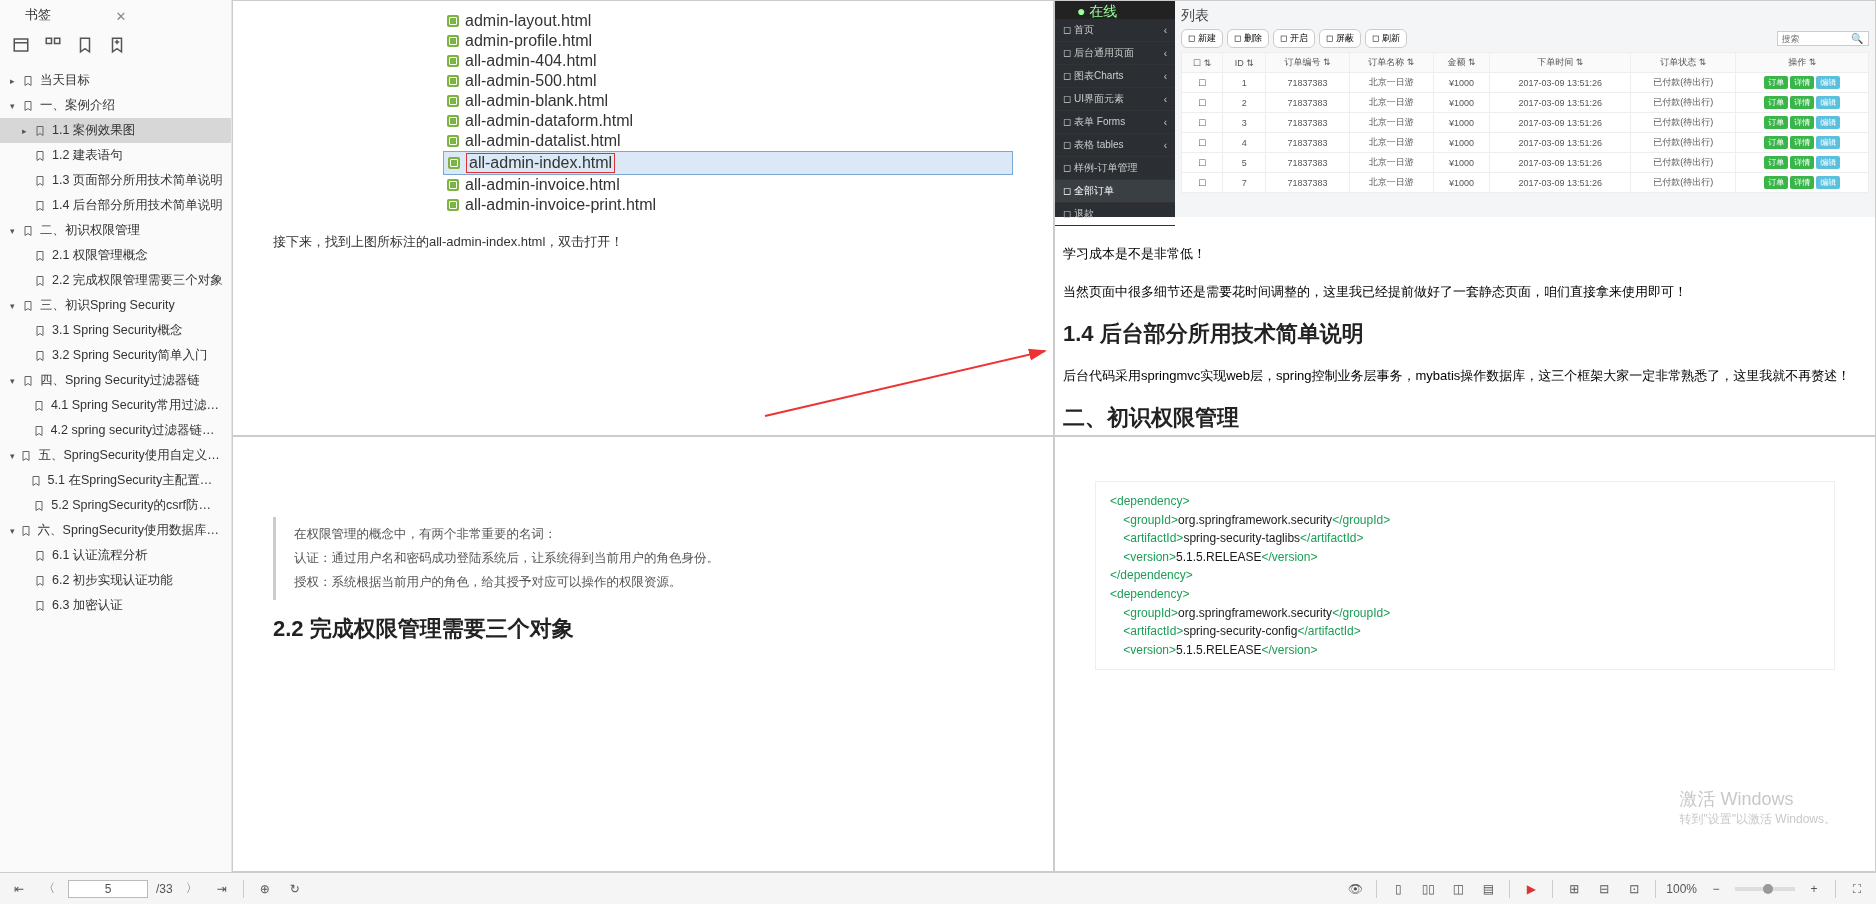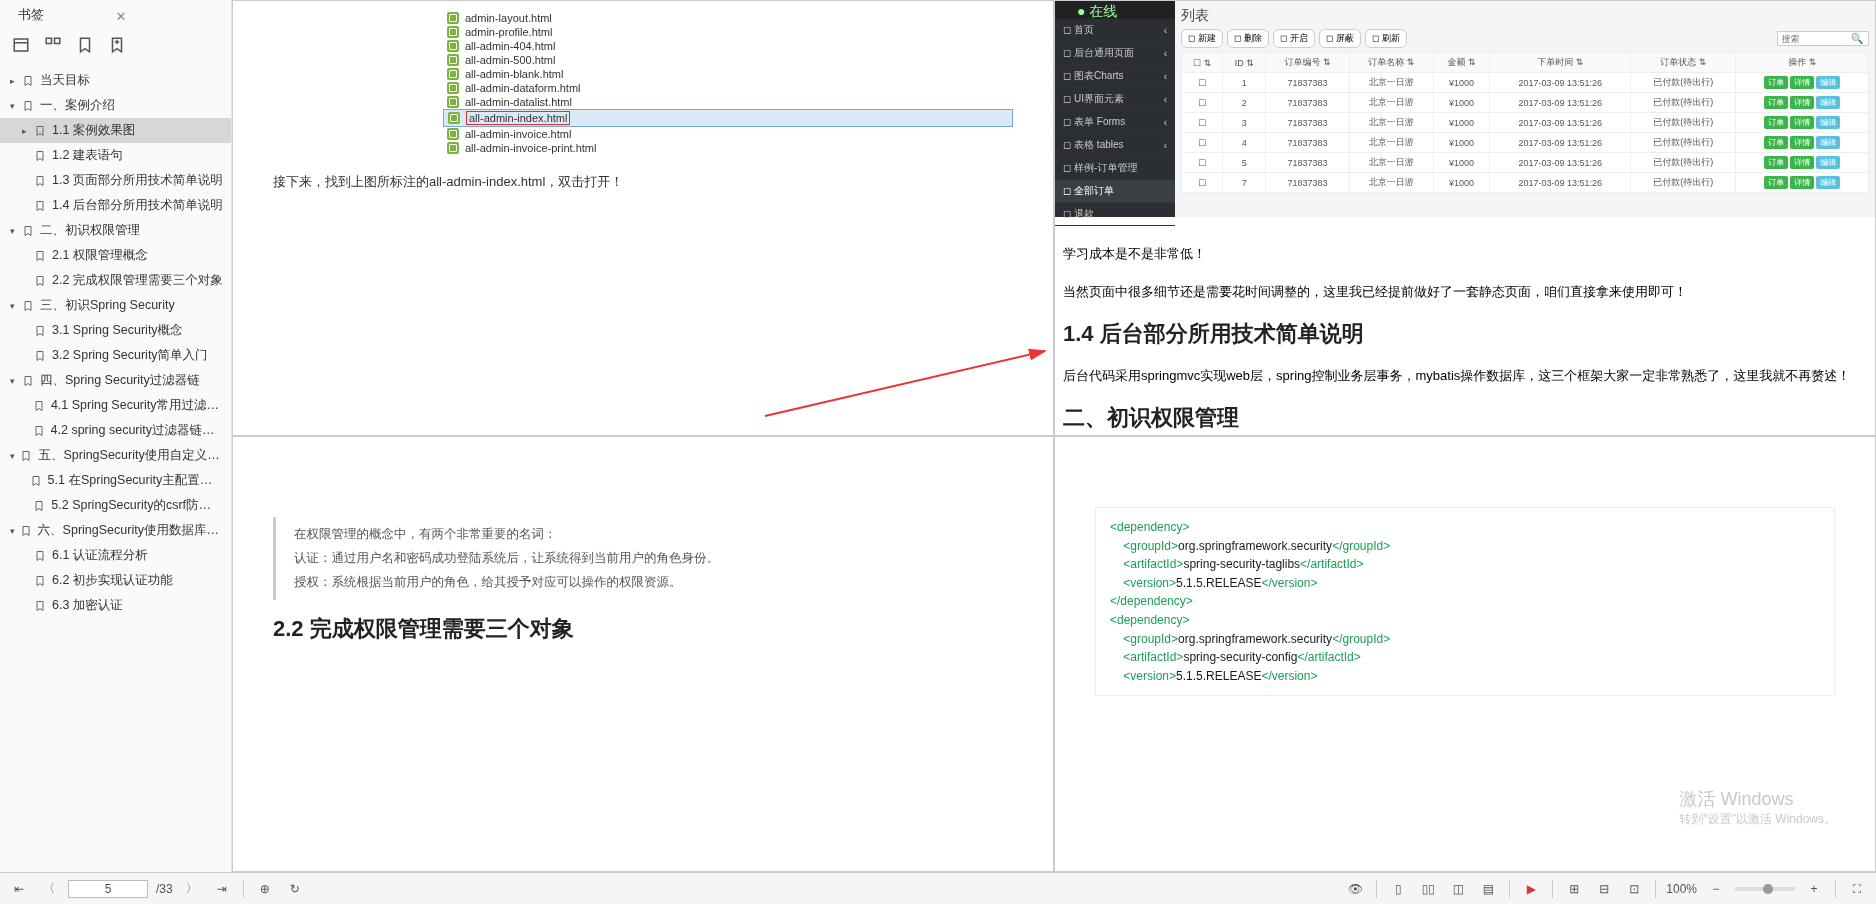--- a/index.html
+++ b/index.html
@@ -1,39 +1,39 @@
 <!DOCTYPE html>
 <html><head>
 <meta charset="utf-8">
 <style>
   *{box-sizing:border-box;margin:0;padding:0;font-family:"Microsoft YaHei",sans-serif}
   body{background:#fff;overflow:hidden}
   .app{display:flex;flex-direction:column;height:904px;width:1876px;position:relative}
   .main{flex:1;display:flex;overflow:hidden}
   
   .side{width:232px;border-right:1px solid #e5e5e5;background:#fafafa;display:flex;flex-direction:column}
-  .side-head{display:flex;align-items:flex-end;padding:6px 18px;font-size:13px;color:#333}
+  .side-head{display:flex;align-items:flex-end;padding:6px 25px;font-size:13px;color:#333}
   .side-head span{flex:1}
   .side-head .x{color:#888;cursor:pointer}
   .icon-row{display:flex;gap:14px;padding:6px 12px 10px;color:#555}
   .icon-row svg{width:18px;height:18px}
   .tree{flex:1;overflow:auto;font-size:12.5px;color:#333;padding-bottom:8px}
   .node{display:flex;align-items:center;padding:4px 8px;cursor:pointer;white-space:nowrap}
   .node.sel{background:#d7d7d7}
   .tw{width:10px;display:inline-block;color:#555;font-size:9px;margin-right:2px}
   .bk{width:12px;height:12px;margin-right:6px;flex-shrink:0}
   .lvl0{padding-left:10px}.lvl1{padding-left:22px}
   .node .txt{overflow:hidden;text-overflow:ellipsis}
   
   .content{flex:1;display:flex;flex-wrap:wrap;overflow:hidden;position:relative}
   .page{width:50%;height:50%;border:1px solid #ccc;overflow:hidden;position:relative;background:#fff}
   .inner{padding:20px 40px;font-size:13px;color:#333;position:relative;height:100%}
   
   .flist{margin-left:170px;margin-top:-10px}
-  .fr{display:flex;align-items:center;padding:1px 4px;font-size:11px}
+  .fr{display:flex;align-items:center;padding:1px 4px;font-size:16px}
   .fr.hl{background:#dbe8f5;border:1px solid #7aa7d6}
   .fi{width:12px;height:12px;background:#7cb342;border-radius:2px;margin-right:6px;display:inline-block;position:relative}
   .fi:after{content:"";position:absolute;inset:2px;border:1px solid #fff;border-radius:1px}
   .para{margin:16px 0;font-size:13px;line-height:1.7}
   
   .shot{position:absolute;top:0;left:0;right:0;height:216px;display:flex;font-size:10px}
   .snav{width:120px;background:#2b2f33;color:#ccc}
   .snav .top{background:#222;height:18px;padding:2px 22px;font-size:14px;color:#9f9}
   .snav .it{display:flex;align-items:center;justify-content:space-between;padding:4px 8px;border-bottom:1px solid #333;font-size:10px}
   .snav .it.on{background:#3a3f44;color:#fff}
@@ -436,21 +436,21 @@
           <div class="bq">
             <div>在权限管理的概念中，有两个非常重要的名词：</div>
             <div>认证：通过用户名和密码成功登陆系统后，让系统得到当前用户的角色身份。</div>
             <div>授权：系统根据当前用户的角色，给其授予对应可以操作的权限资源。</div>
           </div>
           <h2 class="sec">2.2 完成权限管理需要三个对象</h2>
         </div>
       </div>
 
       <div class="page">
-        <div class="inner" style="padding-top:70px">
+        <div class="inner" style="padding-top:44px">
           <pre class="code" id="code"><span class="cg">&lt;dependency&gt;</span>
 <span class="cg">    &lt;groupId&gt;</span><span class="cb">org.springframework.security</span><span class="cg">&lt;/groupId&gt;</span>
 <span class="cg">    &lt;artifactId&gt;</span><span class="cb">spring-security-taglibs</span><span class="cg">&lt;/artifactId&gt;</span>
 <span class="cg">    &lt;version&gt;</span><span class="cb">5.1.5.RELEASE</span><span class="cg">&lt;/version&gt;</span>
 <span class="cg">&lt;/dependency&gt;</span>
 <span class="cg">&lt;dependency&gt;</span>
 <span class="cg">    &lt;groupId&gt;</span><span class="cb">org.springframework.security</span><span class="cg">&lt;/groupId&gt;</span>
 <span class="cg">    &lt;artifactId&gt;</span><span class="cb">spring-security-config</span><span class="cg">&lt;/artifactId&gt;</span>
 <span class="cg">    &lt;version&gt;</span><span class="cb">5.1.5.RELEASE</span><span class="cg">&lt;/version&gt;</span>
 </pre>

